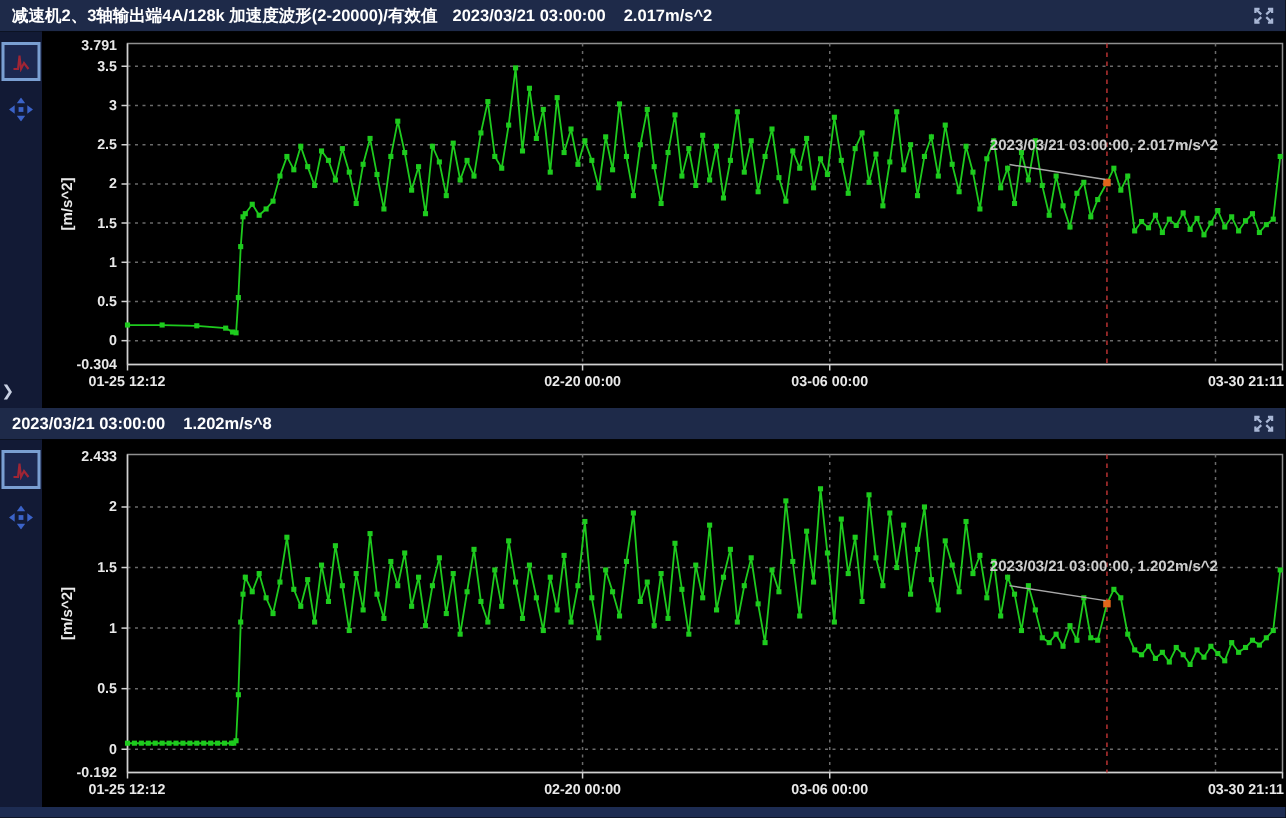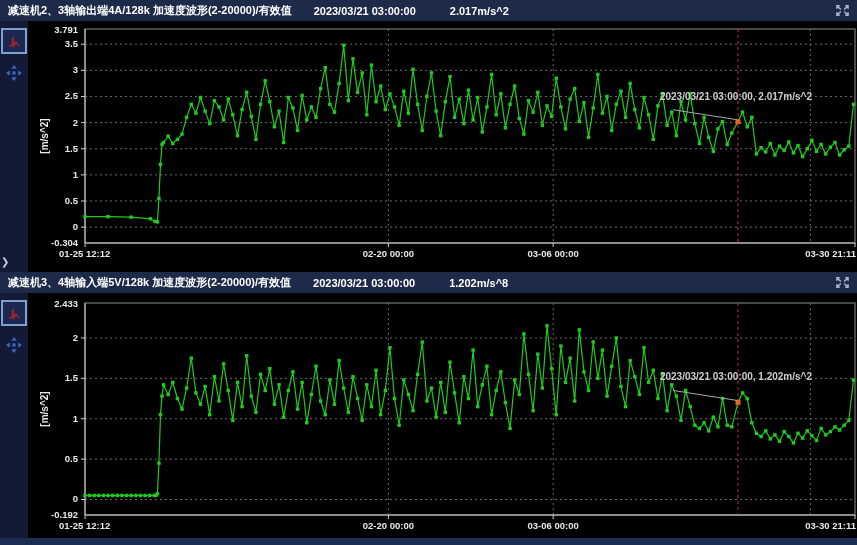--- a/index.html
+++ b/index.html
@@ -1,21 +1,21 @@
 <!DOCTYPE html>
 <html><head>
 <meta charset="utf-8">
 <style>
   html,body{margin:0;padding:0;background:#000;}
   body{width:857px;height:545px;overflow:hidden;font-family:"Liberation Sans",sans-serif;}
   .app{position:relative;width:857px;height:545px;background:#000;}
   .panel-header{height:21px;background:#1e2a49;display:flex;align-items:center;padding:0 6px 0 8px;
-    color:#fff;font-size:11px;font-weight:bold;white-space:nowrap;gap:12px;}
+    color:#fff;font-size:11px;font-weight:bold;white-space:nowrap;}
   .ph-title{margin-right:10px;}
-  .ph-time{margin-right:22px;}
+  .ph-time{margin-right:12px;}
   .ph-value{}
   .expand-btn{margin-left:auto;width:18px;height:16px;display:flex;align-items:center;justify-content:center;cursor:pointer;}
   .panel-body{display:flex;background:#000;}
   .body-1{height:251px;}
   .body-2{height:245px;}
   .side-toolbar{width:28px;background:#121a35;display:flex;flex-direction:column;align-items:center;
     padding-top:7px;gap:11px;flex:0 0 28px;}
   .thumb{width:22px;height:22px;border:2px solid #7a9fd2;background:#1c2850;display:flex;
     align-items:center;justify-content:center;cursor:pointer;}
   .pan-btn{width:16px;height:16px;cursor:pointer;}
@@ -275,21 +275,20 @@
             <text transform="translate(20,115) rotate(-90)" text-anchor="middle" fill="#e9e9e9" font-size="10" font-weight="bold" font-family="&quot;Liberation Sans&quot;,sans-serif">[m/s^2]</text>
           </svg>
       </div>
     </div>
   </section>
 
   <div class="divider-arrow">❯</div>
 
   <section>
     <header class="panel-header">
-      <span class="ph-title">减速机3、4轴输入端5V/128k 加速度波形(2-20000)/有效值</span>
       <span class="ph-time">2023/03/21 03:00:00</span>
       <span class="ph-value">1.202m/s^8</span>
       <span class="expand-btn">
         <svg width="15" height="13" viewBox="0 0 16 14">
           <g stroke="#a8b6d4" stroke-width="1.6" fill="none">
             <path d="M2 5 V2 H5 M2.2 2.2 L6.2 6"></path>
               <path d="M11 2 H14 V5 M13.8 2.2 L9.8 6"></path>
             <path d="M2 9 V12 H5 M2.2 11.8 L6.2 8"></path>
               <path d="M14 9 V12 H11 M13.8 11.8 L9.8 8"></path>
           </g>

